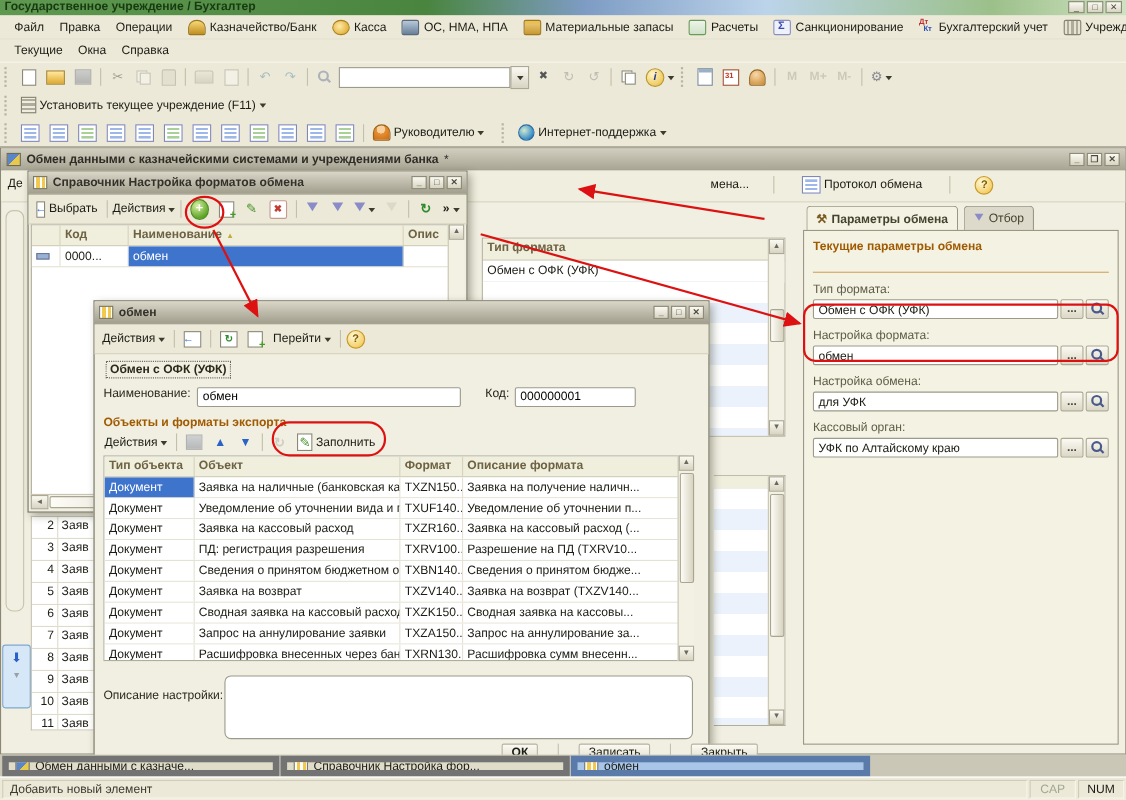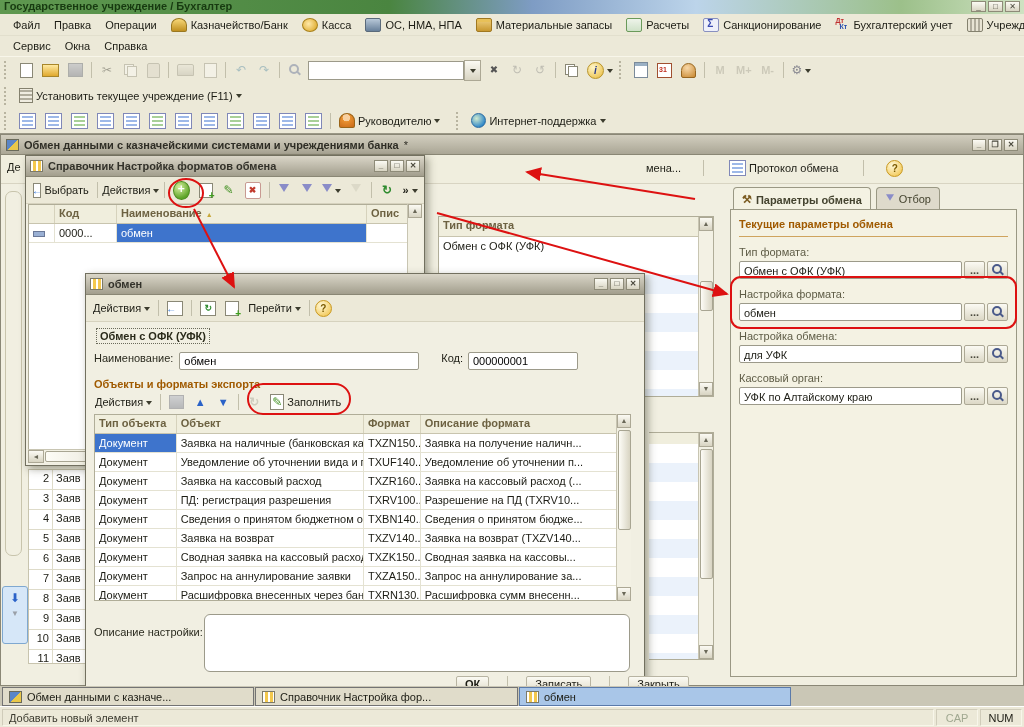--- a/index.html
+++ b/index.html
@@ -110,38 +110,38 @@
   .input{background:#fff;border:1px solid #9c9a8a;border-radius:2px;height:18px;line-height:18px;padding:0 4px;box-sizing:border-box;white-space:nowrap;overflow:hidden}
   .fbtn{width:21px;height:18px;border:1px solid #aca895;background:linear-gradient(#fbfaf3,#dcd8c6);border-radius:2px;display:inline-flex;align-items:center;justify-content:center;font-weight:bold;color:#4a493d;box-sizing:border-box}
   .lbl{color:#5e5c46}
   .hd-brown{color:#a05a00;font-weight:bold}
   
   #rpanel{left:729px;top:186px;width:287px;height:490px}
   #rpanel .tabs{position:absolute;left:3px;top:0;display:flex;gap:5px}
   .rtab{height:22px;display:flex;align-items:center;gap:4px;padding:0 8px;border:1px solid #9a9884;border-bottom:none;border-radius:4px 4px 0 0;background:#dedacb;color:#44432f}
   .rtab.active{background:#f4f2e3;height:23px;font-weight:bold}
   #rbox{position:absolute;left:0;top:22px;width:287px;height:468px;border:1px solid #9a9884;background:#f4f2e3;box-sizing:border-box;padding:8px}
-  #rbox h3{margin:0 0 4px 0;font-size:11px;color:#a05a00;padding-bottom:6px;border-bottom:1px solid #cfa45e}
+  #rbox h3{margin:0 0 4px 0;font-size:11px;color:#a05a00;padding-bottom:17px;border-bottom:1px solid #cfa45e}
   .fg{margin-top:9px}
   .fg .frow{display:flex;gap:2px;margin-top:3px}
   .fg .val{flex:1}
   .tools-ic{font-size:11px;color:#7a5a20}
   
   .ot .c1{width:82px}.ot .c2{width:188px}.ot .c3{width:57px}.ot .c4{width:204px;border-right:none}
   .ot .tr.sel .c1{background:#3e74cc;color:#fff}
   
   .st .c.m{width:26px}.st .c.code{width:62px}.st .c.name{width:250px}.st .c.desc{flex:1;border-right:none}
   .st .tr.sel .name{background:#3e74cc;color:#fff}
   
   .jr{display:flex;height:19px;border-bottom:1px solid #dedbc9;background:#fff}
   .jr .n{width:24px;text-align:right;padding:2px 3px 0 0;border-right:1px solid #dedbc9;box-sizing:border-box}
   .jr .t{padding:2px 0 0 3px;white-space:nowrap;overflow:hidden}
   
   #wintabs{left:0;top:686px;width:1024px;height:20px;background:#cac7b6;display:flex;align-items:stretch;padding:1px 2px 0 2px;box-sizing:border-box;gap:1px;z-index:60}
-  .wtab{display:flex;align-items:center;gap:5px;padding:0 6px;border:1px solid #737373;background:#e0dcca;white-space:nowrap;overflow:hidden;box-sizing:border-box}
+  .wtab{display:flex;align-items:center;gap:5px;padding:0 6px;border:6px solid #737373;background:#e0dcca;white-space:nowrap;overflow:hidden;box-sizing:border-box}
   .wtab:nth-of-type(1){width:252px}
   .wtab:nth-of-type(2){width:263px}
   .wtab:nth-of-type(3){width:272px}
   .wtab.active{background:#a9c6e8;border-color:#5a7aaa}
   #statusbar{left:0;top:706px;width:1024px;height:21px;background:#ece9d8;border-top:1px solid #fff;display:flex;align-items:center;z-index:60}
   #statusbar .hint{flex:1;padding:0 6px;color:#3c3b30;border:1px solid;border-color:#d0ccba #f8f6ea #f8f6ea #d0ccba;height:17px;line-height:17px;margin:0 2px;box-sizing:border-box}
   #statusbar .kcell{width:42px;text-align:center;border:1px solid;border-color:#d0ccba #f8f6ea #f8f6ea #d0ccba;height:17px;line-height:17px;margin-right:2px;box-sizing:border-box}
   #statusbar .cap{color:#a0a890}
   
   #leftstrip{left:4px;top:190px;width:17px;height:365px;border:1px solid #c8c4ac;border-radius:7px;box-sizing:border-box}
@@ -211,21 +211,21 @@
 
         <span class="mi">
           <span class="mi-ic institution-icon"></span>
           <span>Учреждение</span>
         </span>
       </span>
   </div>
 
   <div id="menurow2" class="abs menurow">
 
-  <span class="mi txt">Сервис</span>
+  <span class="mi txt">Текущие</span>
       <span class="mi txt">Окна</span>
       <span class="mi txt">Справка</span>
     </div>
 
   <div id="toolbar1" class="abs tb">
     <span class="grip"></span>
     <span class="tbtn">
         <span class="sheet"></span>
       </span>
     <span class="tbtn">

